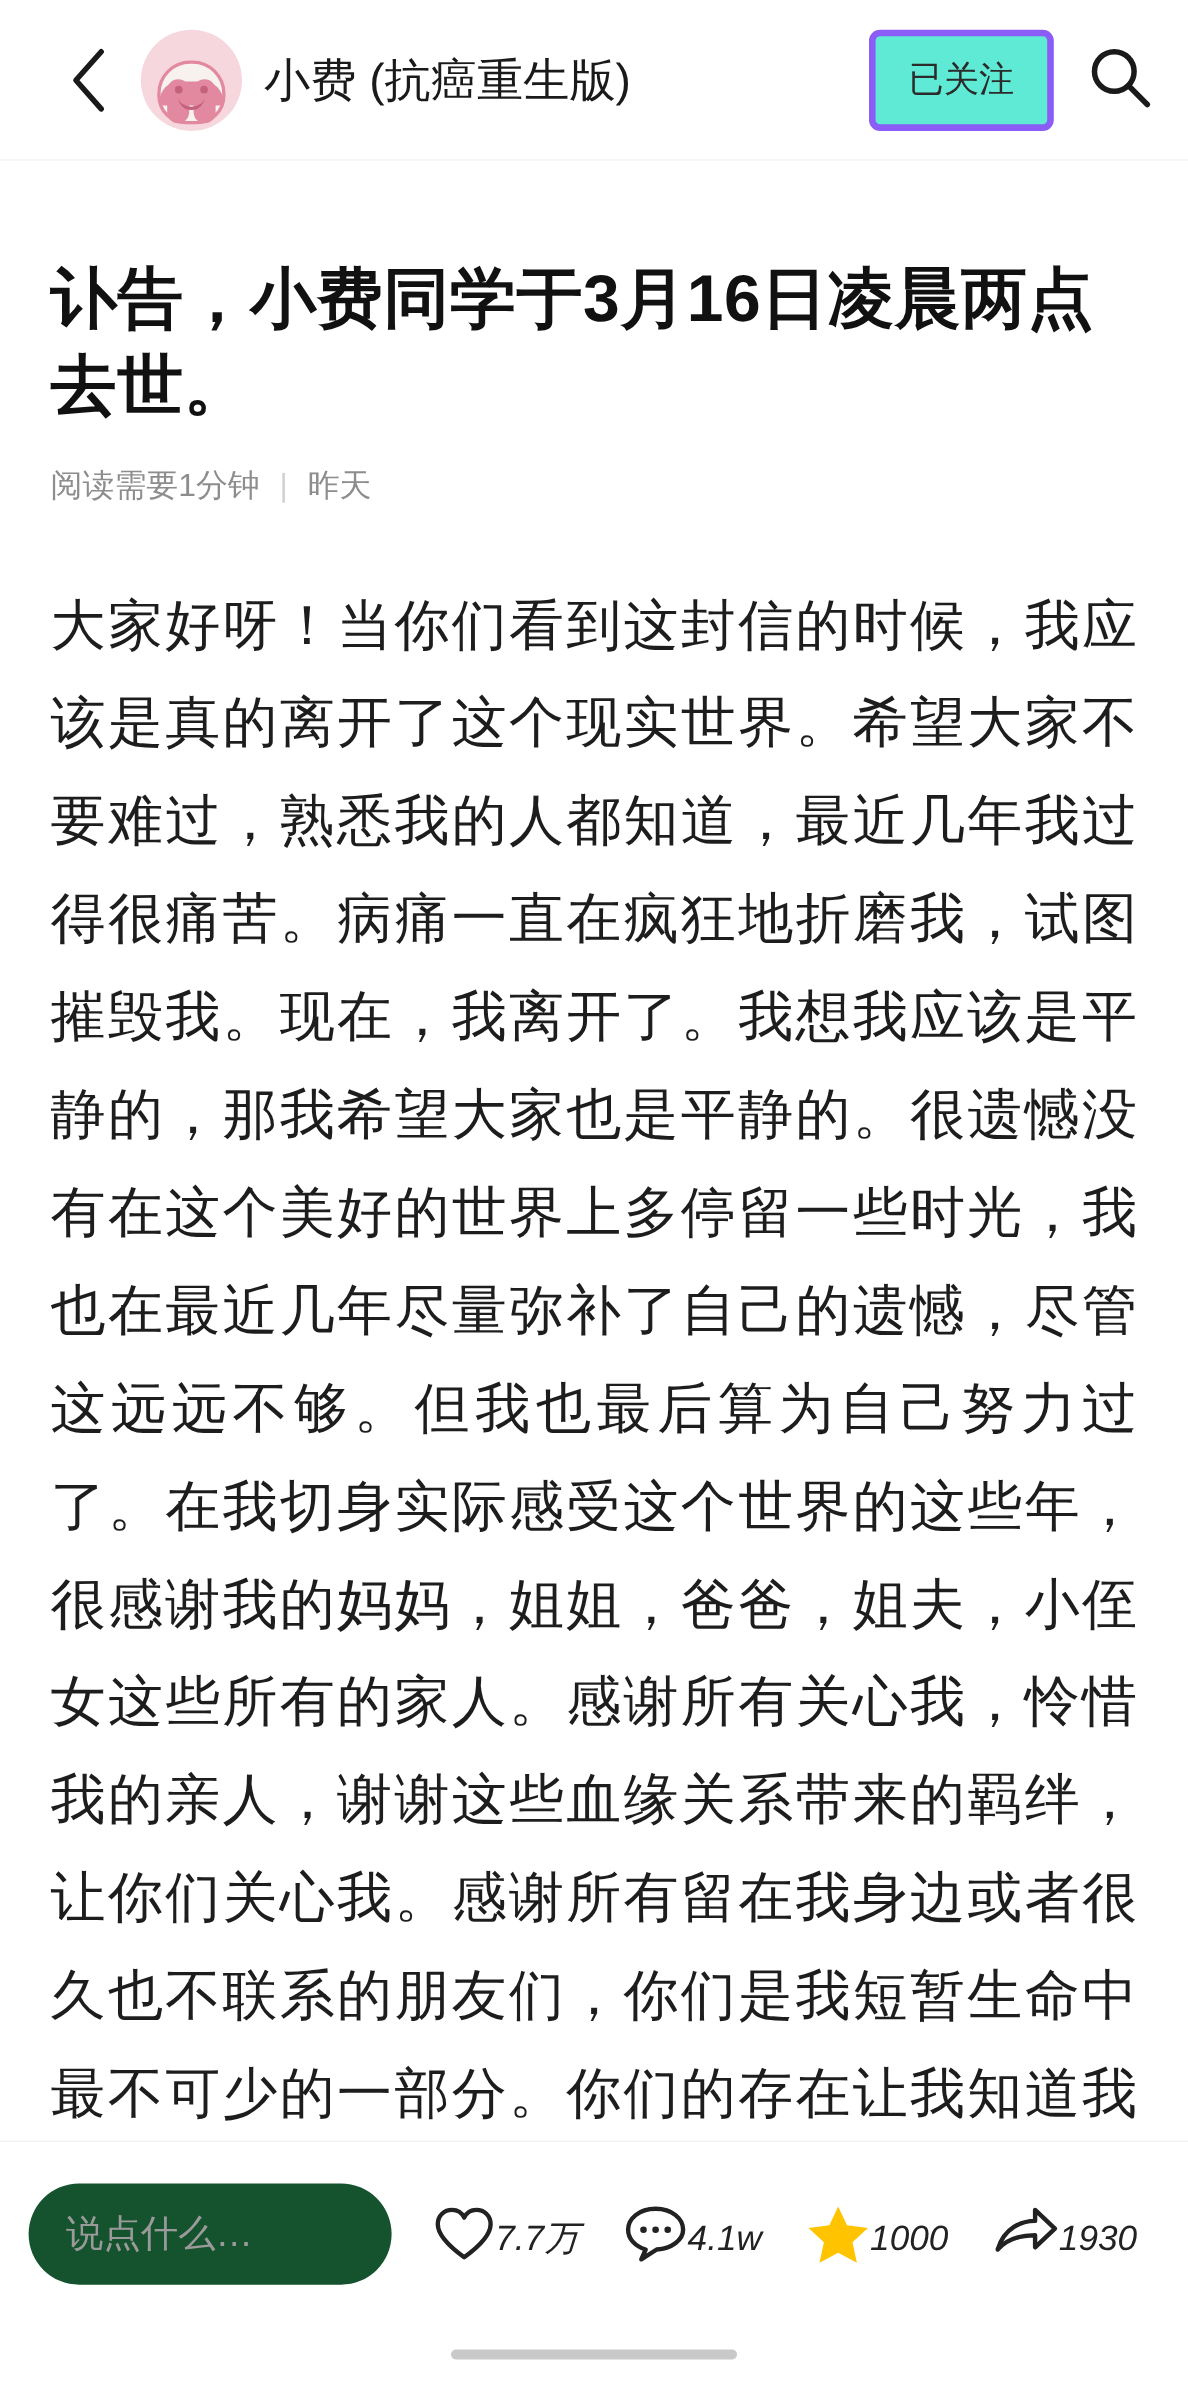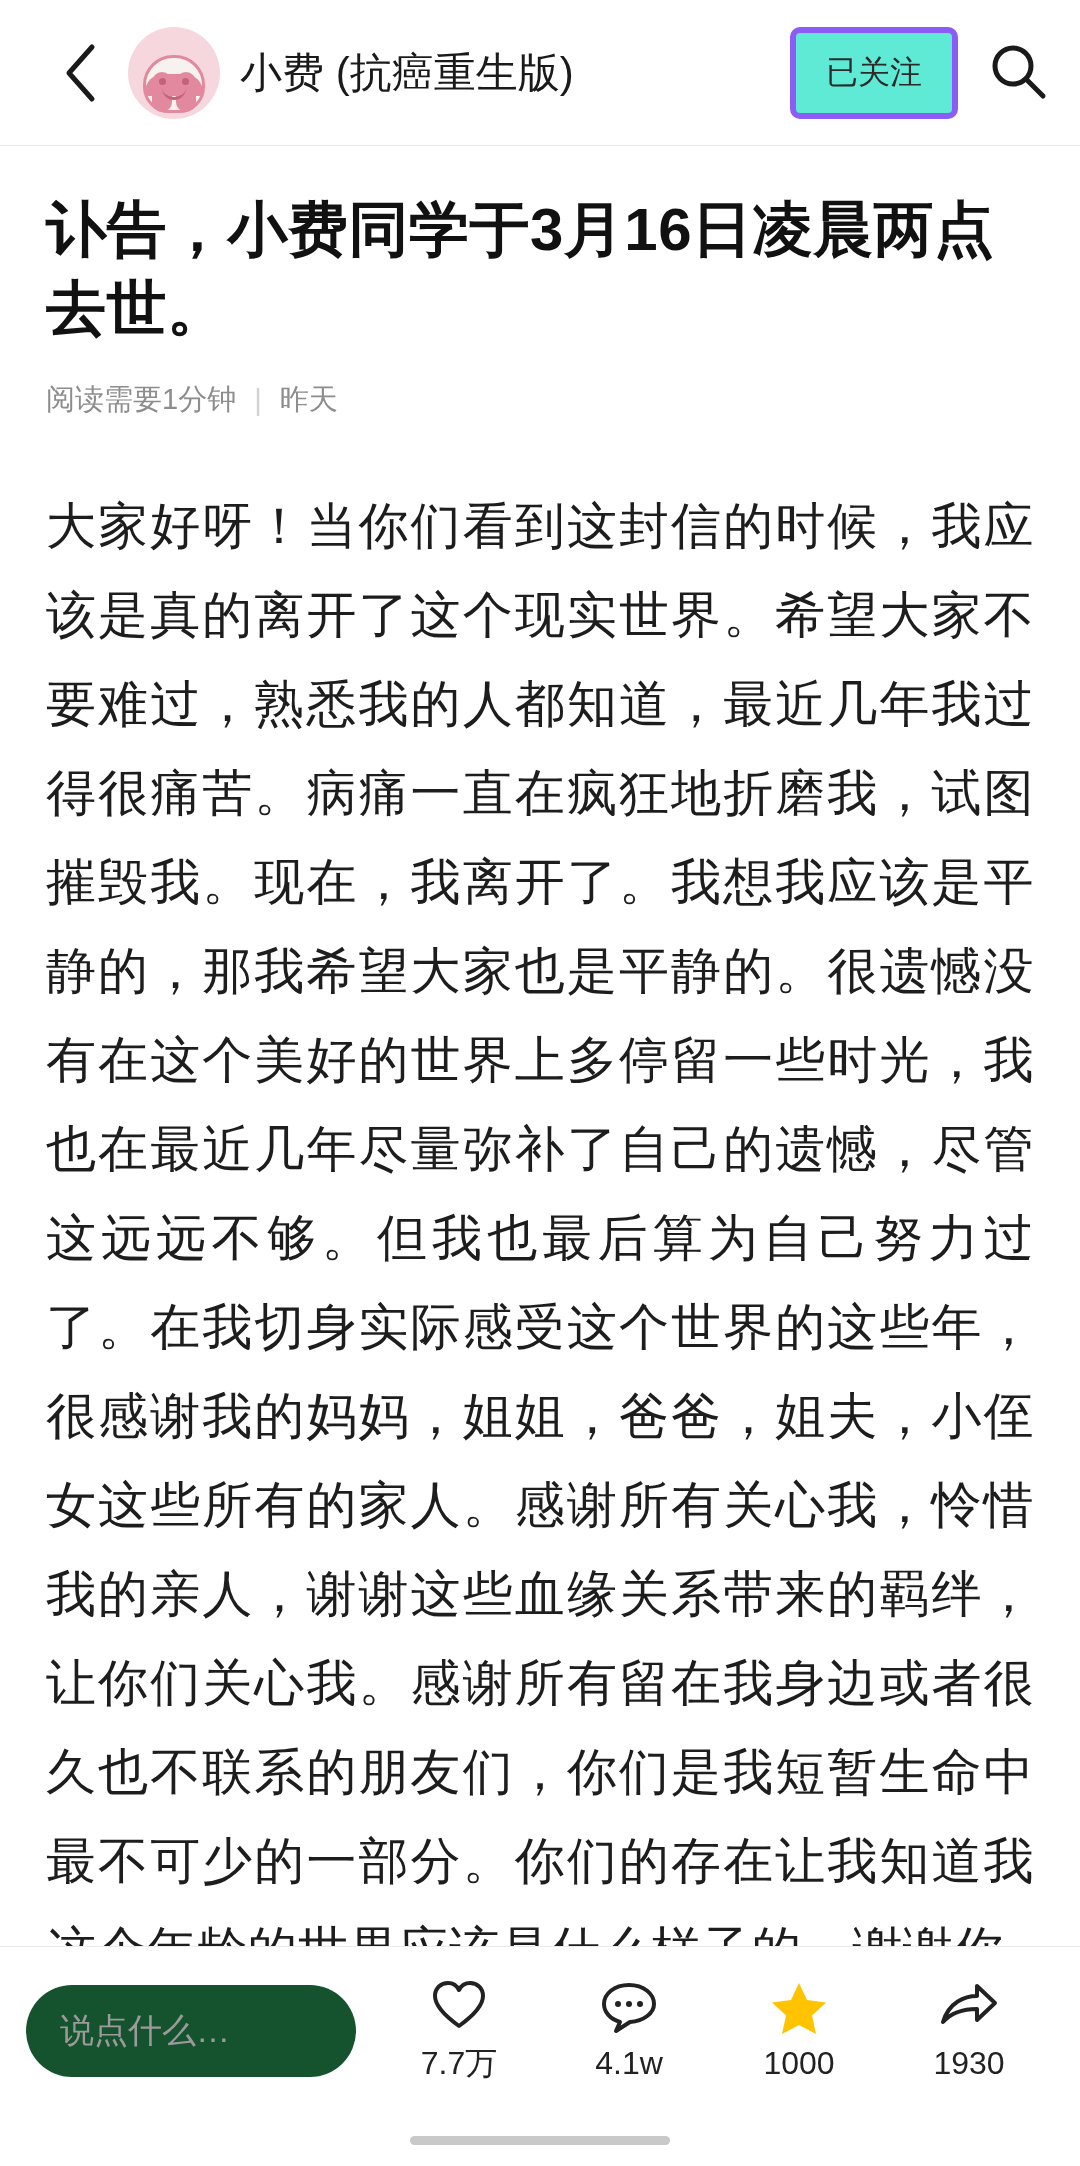--- a/index.html
+++ b/index.html
@@ -141,21 +141,21 @@
     overflow: hidden;
     position: relative;
     background: #ffffff;
   }
   .article-title {
     font-size: 60px;
     line-height: 1.32;
     font-weight: 700;
     color: #111111;
     letter-spacing: 0.5px;
-    margin-top: 44px;
+    margin-top: 86px;
   }
   .meta {
     margin-top: 32px;
     font-size: 29px;
     color: #8d8d8d;
     display: flex;
     align-items: center;
   }
   .meta .sep {
     margin: 0 18px;
@@ -194,24 +194,25 @@
   }
   .actions {
     flex: 1 1 auto;
     display: flex;
     align-items: center;
     justify-content: space-around;
     padding-left: 18px;
   }
   .action {
     display: flex;
-    flex-direction: column;
+    flex-direction: row;
     align-items: center;
     justify-content: flex-end;
     min-width: 120px;
+    font-style: italic;
   }
   .action .glyph {
     height: 58px;
     display: flex;
     align-items: center;
     justify-content: center;
   }
   .action .count {
     margin-top: 8px;
     font-size: 32px;

